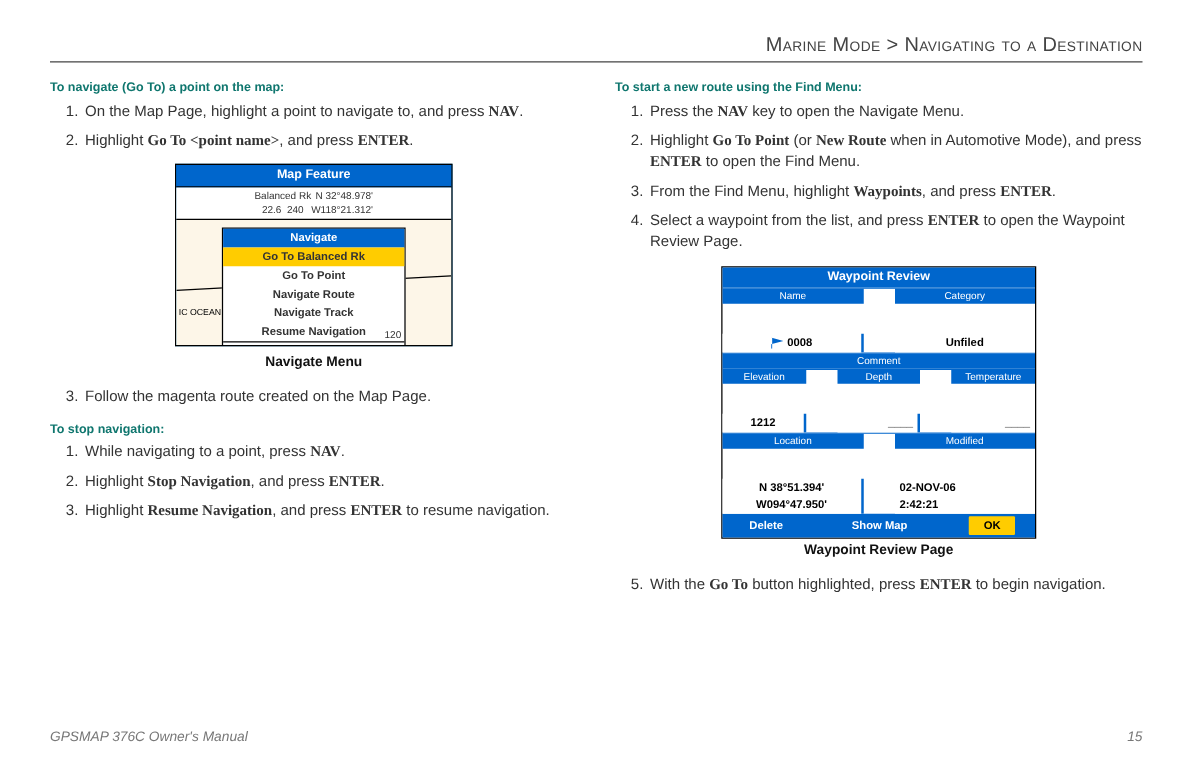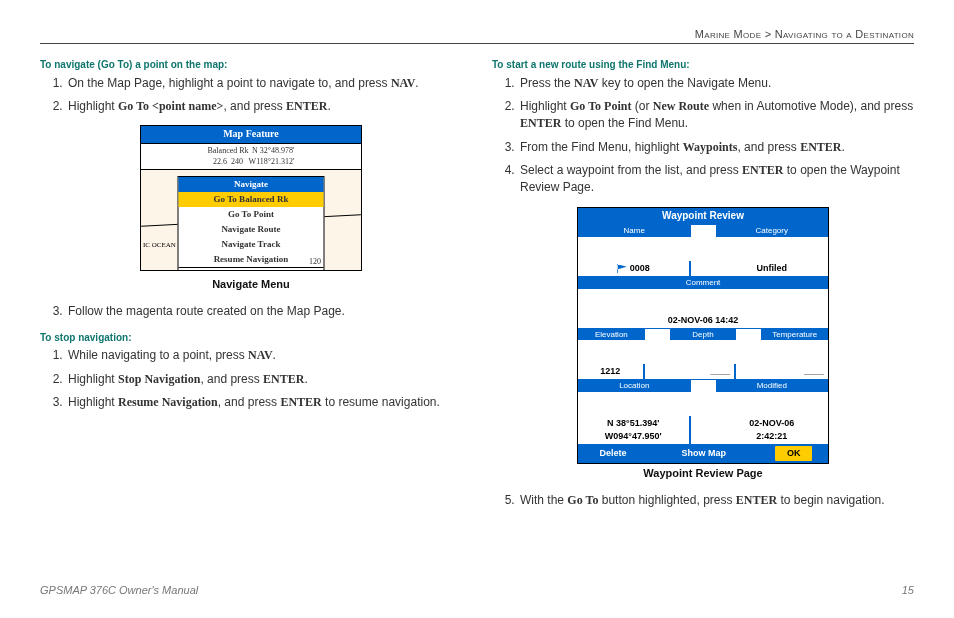--- a/index.html
+++ b/index.html
@@ -12,21 +12,21 @@
   .page {
     width: 954px;
     height: 618px;
     position: relative;
     box-sizing: border-box;
     padding: 28px 40px 0 40px;
   }
   .breadcrumb {
     text-align: right;
     font-variant: small-caps;
-    font-size: 11px;
+    font-size: 16px;
     color: #444;
     letter-spacing: 0.3px;
     border-bottom: 1px solid #444;
     padding-bottom: 3px;
     margin-bottom: 10px;
   }
   .breadcrumb .sep { color: #444; }
   .cols {
     display: flex;
     gap: 30px;
@@ -62,21 +62,21 @@
     margin-top: 2px;
     color: #111;
   }
 
   
   .fig1 {
     display: inline-block;
     border: 1px solid #000;
     width: 220px;
     background: #0369a1;
-    font-family: Liberation Serif, serif;
+    font-family: Liberation Sans, sans-serif;
     position: relative;
   }
   .fig1 .titlebar {
     background: #06c;
     color: #fff;
     font-weight: bold;
     font-size: 10px;
     text-align: center;
     padding: 1px 0;
     border-bottom: 1px solid #000;
@@ -332,21 +332,20 @@
               <div class="val"><span class="flagico"></span><span>0008</span></div>
             </div>
             <div class="cell">
               <div class="lbl">Category</div>
               <div class="val">Unfiled</div>
             </div>
           </div>
           <div class="row">
             <div class="cell">
               <div class="lbl">Comment</div>
-              <div class="val">02-NOV-06 14:42</div>
             </div>
           </div>
           <div class="row">
             <div class="cell">
               <div class="lbl">Elevation</div>
               <div class="val">1212</div>
             </div>
             <div class="cell">
               <div class="lbl">Depth</div>
               <div class="val" style="text-align:right">____</div>
@@ -359,21 +358,21 @@
           <div class="row">
             <div class="cell">
               <div class="lbl">Location</div>
               <div class="val">
                 <div>N  38°51.394'</div>
                 <div>W094°47.950'</div>
               </div>
             </div>
             <div class="cell">
               <div class="lbl">Modified</div>
-              <div class="val" style="text-align:center">
+              <div class="val" style="text-align:left">
                 <div>02-NOV-06</div>
                 <div>2:42:21</div>
               </div>
             </div>
           </div>
           <div class="btnbar">
             <span class="btn">Delete</span>
             <span class="btn">Show Map</span>
             <span class="btn ok">OK</span>
           </div>

